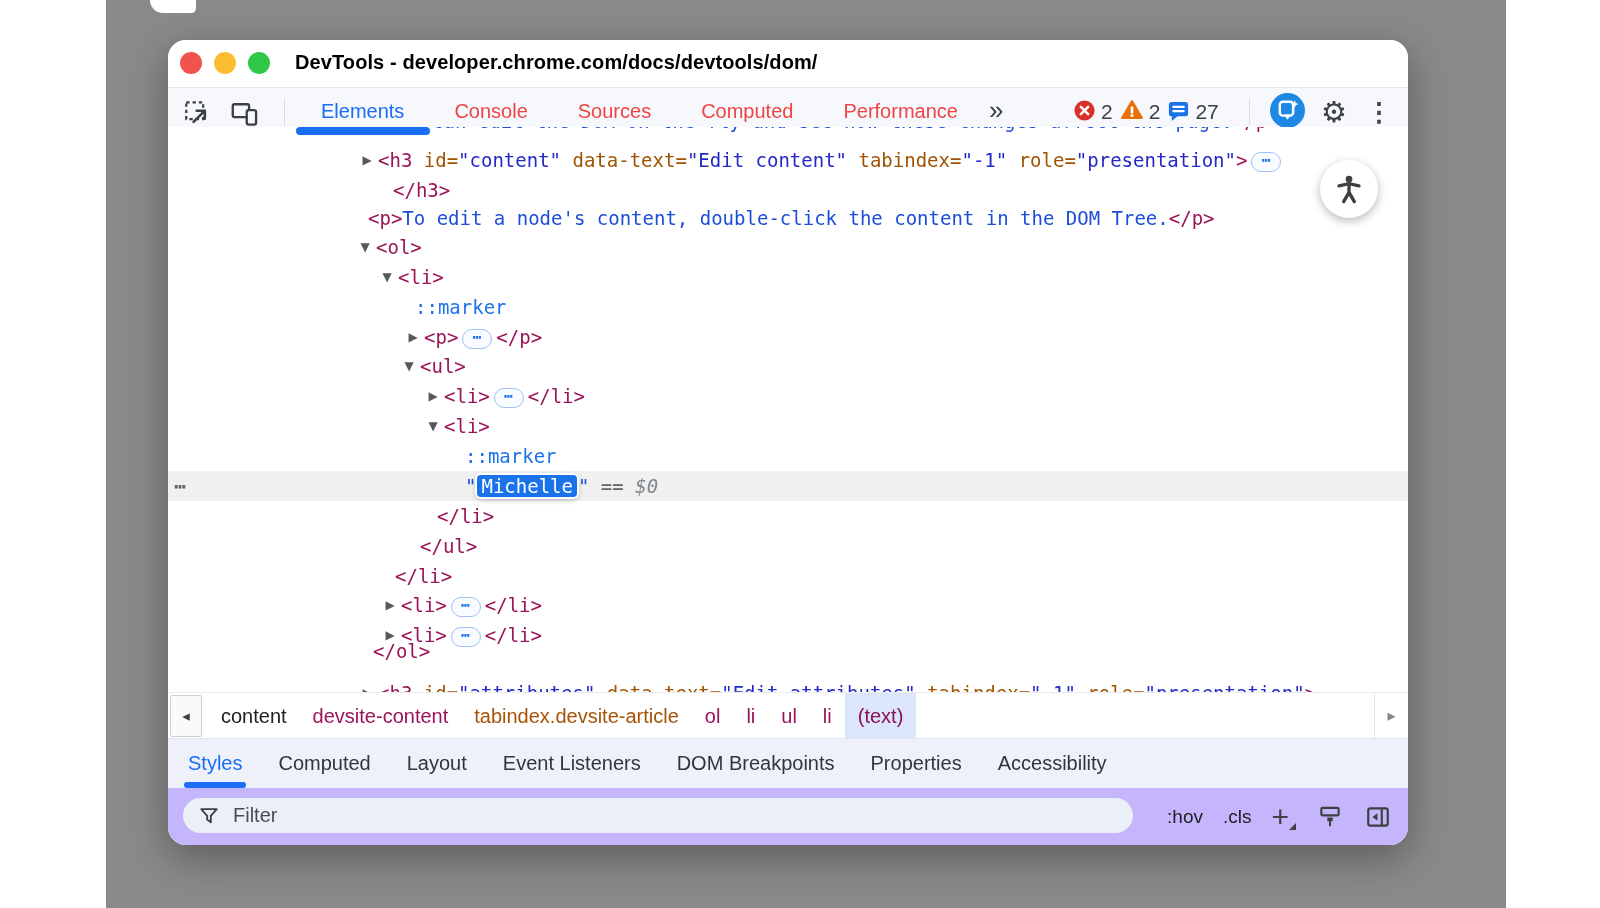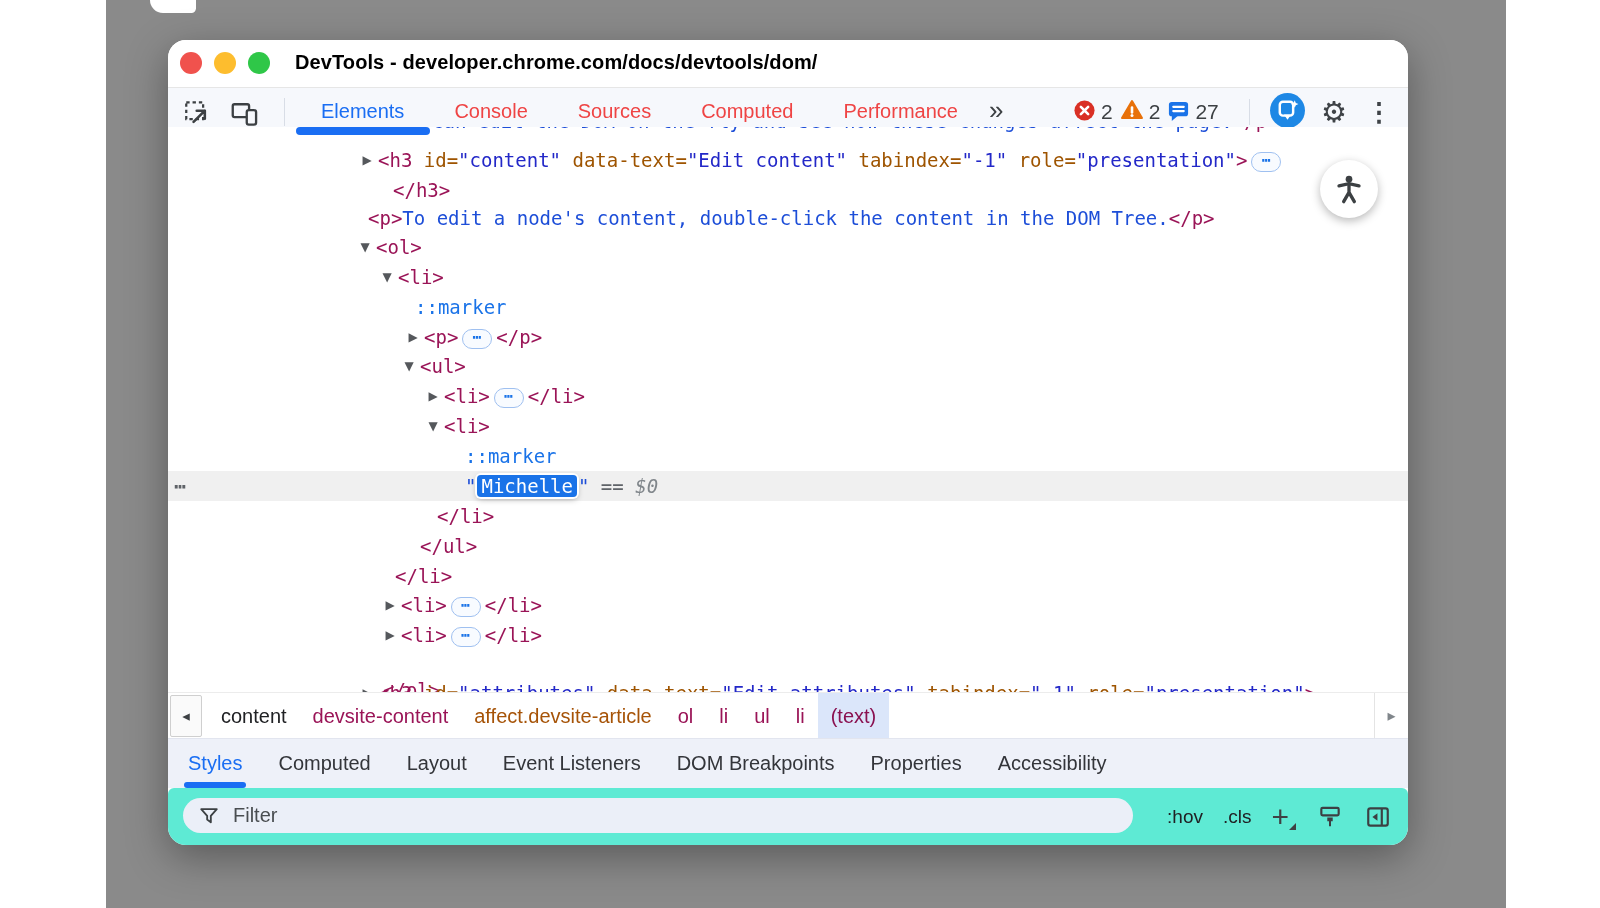--- a/index.html
+++ b/index.html
@@ -74,21 +74,21 @@
                      display:flex; align-items:center; justify-content:center; font-size:16px; color:#80868b; cursor:pointer; }
 
   
   .styles-tabs { position:absolute; left:0; top:698px; width:100%; height:50px; background:#eef1f9;
                  border-top:1px solid #e2e5ef; display:flex; padding-left:2px; z-index:5;align-items:flex-end; }
   .stab { position:relative; padding:0 18px; height:100%; line-height:48px; font-size:20px; color:#33353a; cursor:pointer; white-space:nowrap; }
   .stab.active { color:#1a6ef3; }
   .stab.active::after { content:""; position:absolute; left:14px; right:14px; bottom:0; height:6px; background:#1a6ef3; border-radius:3px; }
 
   
-  .filterbar { position:absolute; left:0; top:748px; width:100%; height:57px; background:#5eead4; z-index:5;border-radius:6px; }
+  .filterbar { position:absolute; left:0; top:748px; width:100%; height:57px; background:#c4b5fd; z-index:5; }
   .filter-pill { position:absolute; left:15px; top:10px; width:950px; height:35px; background:#ebeff8; border-radius:18px;
                  display:flex; align-items:center; padding:0 12px; gap:10px; }
   .filter-input { flex:1; border:none; outline:none; background:transparent; font-size:20px; color:#202124; font-family:"Liberation Sans", sans-serif; }
   .filter-input::placeholder { color:#3c4043; opacity:.92; }
   .filter-right { position:absolute; right:16px; top:0; height:57px; display:flex; align-items:center; gap:20px; }
   .ftext { font-size:19px; color:#202124; cursor:pointer; }
   .fplus { position:relative; font-size:30px; color:#3f4144; line-height:1; cursor:pointer; padding-right:7px; }
   .fplus i { position:absolute; right:0; bottom:2px; width:0; height:0; border-bottom:7px solid #3f4144; border-left:7px solid transparent; }
   .ficon { width:28px; height:28px; display:flex; align-items:center; justify-content:center; cursor:pointer; }
 </style>
@@ -190,38 +190,38 @@
         <div class="row" style="top: 224px;"><span class="arrow" style="left: 232px;">▼</span><span class="row-content" style="left: 252px;"><span class="seg-tag">&lt;ul&gt;</span></span></div>
         <div class="row" style="top: 254px;"><span class="arrow" style="left: 256px;">▶</span><span class="row-content" style="left: 276px;"><span class="seg-tag">&lt;li&gt;</span><span class="seg-badge">⋯</span><span class="seg-tag">&lt;/li&gt;</span></span></div>
         <div class="row" style="top: 284px;"><span class="arrow" style="left: 256px;">▼</span><span class="row-content" style="left: 276px;"><span class="seg-tag">&lt;li&gt;</span></span></div>
         <div class="row" style="top: 314px;"><span class="row-content" style="left: 297px;"><span class="seg-marker">::marker</span></span></div>
         <div class="row selected" style="top: 344px;"><span class="row-dots">⋯</span><span class="row-content" style="left: 297px;"><span class="seg-text">"</span><span class="seg-sel">Michelle</span><span class="seg-text">"</span><span class="seg-eq"> == </span><span class="seg-var">$0</span></span></div>
         <div class="row" style="top: 374px;"><span class="row-content" style="left: 269px;"><span class="seg-tag">&lt;/li&gt;</span></span></div>
         <div class="row" style="top: 404px;"><span class="row-content" style="left: 252px;"><span class="seg-tag">&lt;/ul&gt;</span></span></div>
         <div class="row" style="top: 434px;"><span class="row-content" style="left: 227px;"><span class="seg-tag">&lt;/li&gt;</span></span></div>
         <div class="row" style="top: 463px;"><span class="arrow" style="left: 213px;">▶</span><span class="row-content" style="left: 233px;"><span class="seg-tag">&lt;li&gt;</span><span class="seg-badge">⋯</span><span class="seg-tag">&lt;/li&gt;</span></span></div>
         <div class="row" style="top: 493px;"><span class="arrow" style="left: 213px;">▶</span><span class="row-content" style="left: 233px;"><span class="seg-tag">&lt;li&gt;</span><span class="seg-badge">⋯</span><span class="seg-tag">&lt;/li&gt;</span></span></div>
-        <div class="row" style="top: 548px; margin-left: 10px;"><span class="row-content" style="left: 205px;"><span class="seg-tag">&lt;/ol&gt;</span></span></div>
+        <div class="row" style="top: 509px;"><span class="row-content" style="left: 205px;"><span class="seg-tag">&lt;/ol&gt;</span></span></div>
         <div class="row" style="top: 551px;"><span class="arrow" style="left: 190px;">▶</span><span class="row-content" style="left: 210px;"><span class="seg-tag">&lt;h3</span><span class="seg-attr"> id=</span><span class="seg-val">"attributes"</span><span class="seg-attr"> data-text=</span><span class="seg-val">"Edit attributes"</span><span class="seg-attr"> tabindex=</span><span class="seg-val">"-1"</span><span class="seg-attr"> role=</span><span class="seg-val">"presentation"</span><span class="seg-tag">&gt;</span></span></div>
       </div>
 
     <div class="a11y-btn">
       <svg width="32" height="32" viewBox="0 0 24 24">
         <circle cx="12" cy="4.6" r="2.5" fill="#3c4043"></circle>
         <path d="M4.5 9.6 L12 8 L19.5 9.6" fill="none" stroke="#3c4043" stroke-width="2.5" stroke-linecap="round"></path>
         <path d="M12 8 V14.5 M12 14.5 L8 21.5 M12 14.5 L16 21.5" fill="none" stroke="#3c4043" stroke-width="2.5" stroke-linecap="round"></path>
       </svg>
     </div>
 
     <div class="crumbs">
       <div class="crumb-left-btn">◂</div>
       <div class="crumb-items" id="crumbItems">
           <div class="crumb c-dark">content</div>
           <div class="crumb c-maroon">devsite-content</div>
-          <div class="crumb c-orange">affect.devsite-article</div>
+          <div class="crumb c-orange">tabindex.devsite-article</div>
           <div class="crumb c-maroon">ol</div>
           <div class="crumb c-maroon">li</div>
           <div class="crumb c-maroon">ul</div>
           <div class="crumb c-maroon">li</div>
           <div class="crumb c-maroon c-sel">(text)</div>
         </div>
       <div class="crumb-right-btn">▸</div>
     </div>
 
     <div class="styles-tabs" id="stylesTabs">

